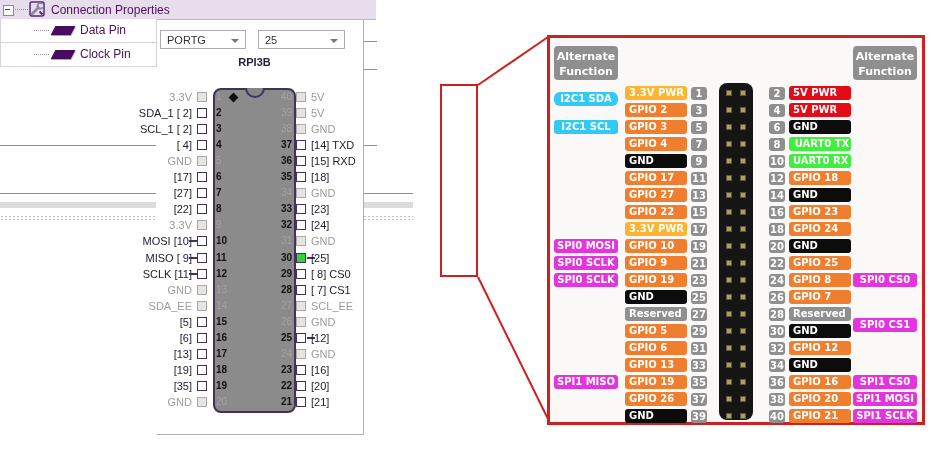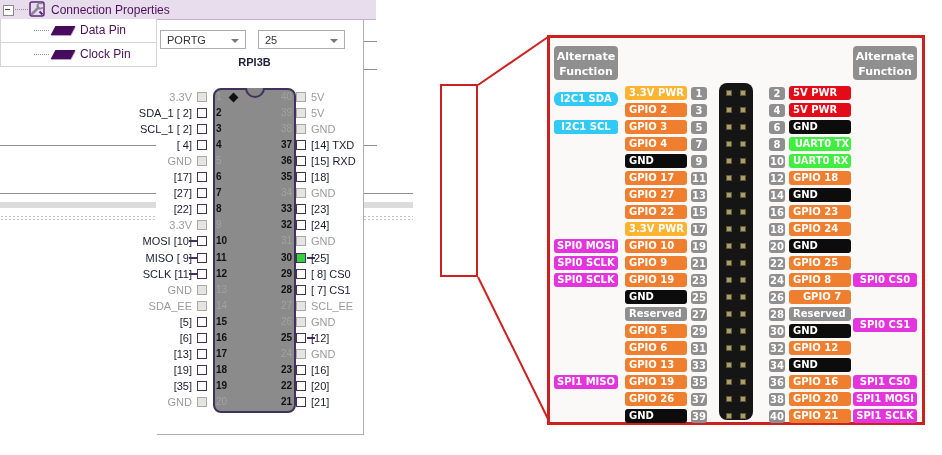--- a/index.html
+++ b/index.html
@@ -359,21 +359,21 @@
         <div class="fn t-gpio" style="left: 239px; top: 218px;">GPIO 25</div>
         <div class="altfn t-spi" style="left: 4px; top: 235px;">SPI0 SCLK</div>
         <div class="fn t-gpio" style="left: 75px; top: 235px;">GPIO 19</div>
         <div class="badge" style="left: 141px; top: 235.5px;">23</div>
         <div class="badge" style="left: 219px; top: 235.5px;">24</div>
         <div class="fn t-gpio" style="left: 239px; top: 235px;">GPIO 8</div>
         <div class="altfn t-spi" style="left: 303px; top: 235px;">SPI0 CS0</div>
         <div class="fn t-gnd" style="left: 75px; top: 252px;">GND</div>
         <div class="badge" style="left: 141px; top: 252.5px;">25</div>
         <div class="badge" style="left: 219px; top: 252.5px;">26</div>
-        <div class="fn t-gpio" style="left: 239px; top: 252px; text-align: center;">GPIO 7</div>
+        <div class="fn t-gpio" style="left: 239px; top: 252px;">GPIO 7</div>
         <div class="altfn t-spi" style="left: 303px; top: 252px; margin-top: 28px;">SPI0 CS1</div>
         <div class="fn t-res" style="left: 75px; top: 269px;">Reserved</div>
         <div class="badge" style="left: 141px; top: 269.5px;">27</div>
         <div class="badge" style="left: 219px; top: 269.5px;">28</div>
         <div class="fn t-res" style="left: 239px; top: 269px;">Reserved</div>
         <div class="fn t-gpio" style="left: 75px; top: 286px;">GPIO 5</div>
         <div class="badge" style="left: 141px; top: 286.5px;">29</div>
         <div class="badge" style="left: 219px; top: 286.5px;">30</div>
         <div class="fn t-gnd" style="left: 239px; top: 286px;">GND</div>
         <div class="fn t-gpio" style="left: 75px; top: 303px;">GPIO 6</div>

